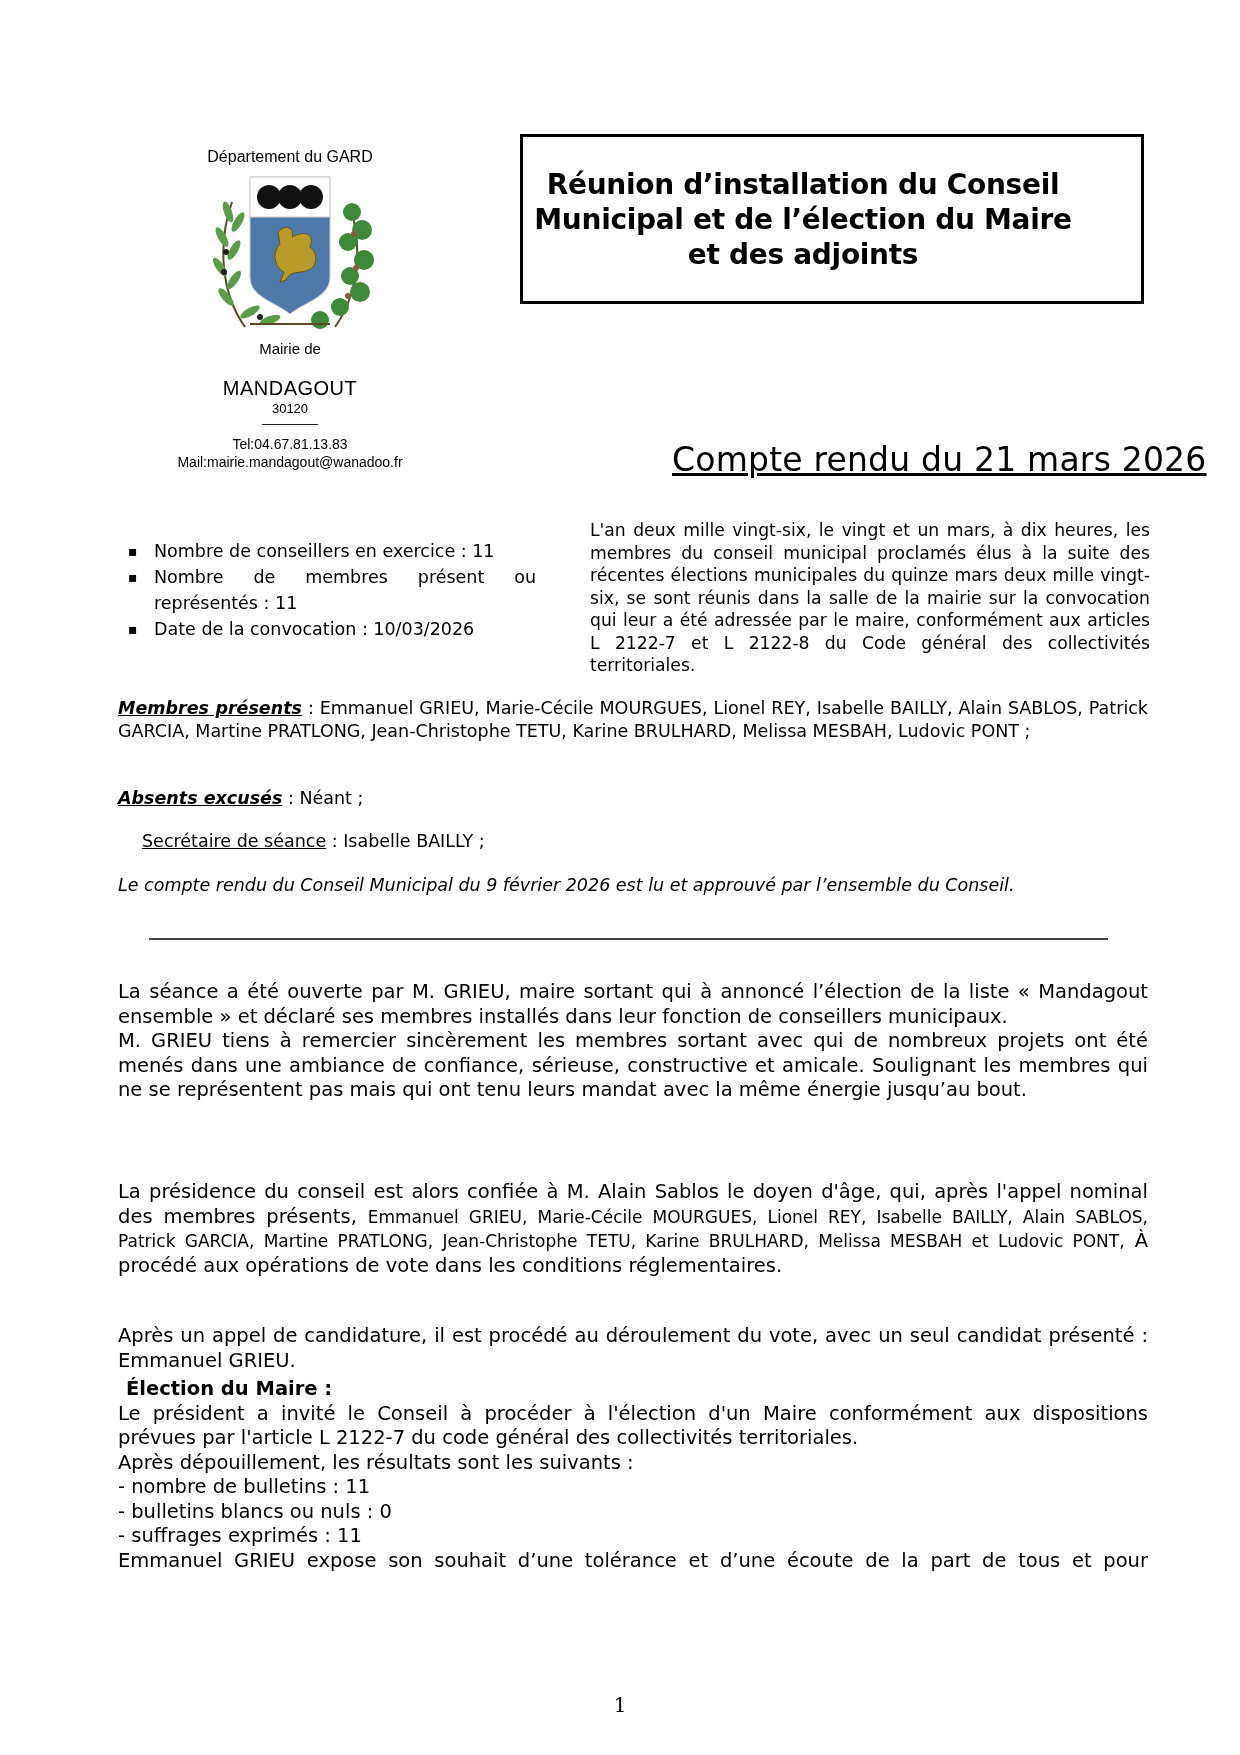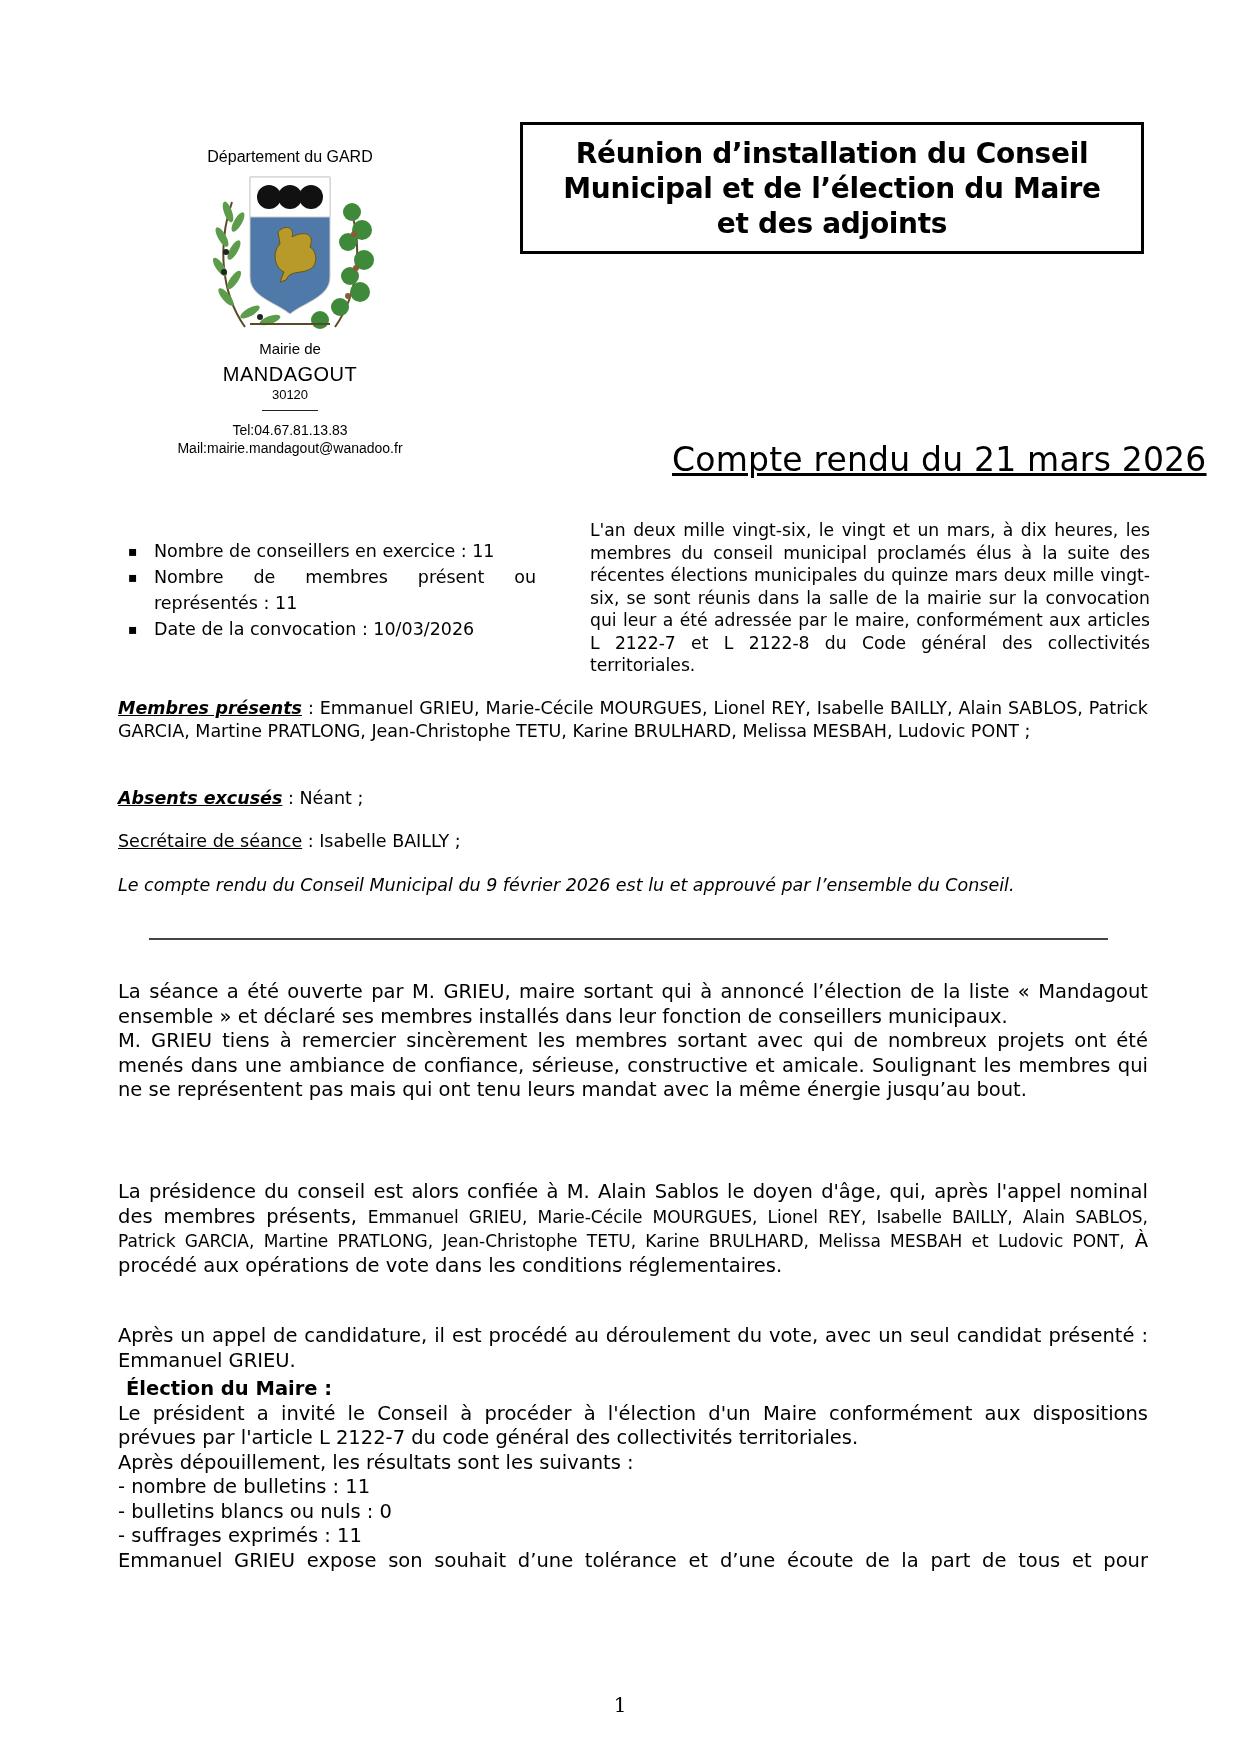--- a/index.html
+++ b/index.html
@@ -4,47 +4,47 @@
 <style>
   html, body { margin: 0; padding: 0; background: #ffffff; }
   body { width: 1240px; height: 1755px; position: relative; overflow: hidden; color: #000; font-family: "DejaVu Sans", "Liberation Sans", sans-serif; }
   .abs { position: absolute; }
 
   
   .letterhead { left: 130px; top: 140px; width: 320px; text-align: center; font-family: "Liberation Sans", sans-serif; }
   .dept { font-size: 16px; margin-top: 8px; }
   .crest { width: 200px; height: 160px; margin: 6px auto 0; display: block; }
   .mairie-de { font-size: 15px; margin-top: 8px; }
-  .town { font-size: 20px; letter-spacing: 0.5px; margin-top: 6px; }
+  .town { font-size: 20px; letter-spacing: 0.5px; margin-top: 20px; }
   .zip { font-size: 13px; margin-top: 1px; }
   .sep { width: 56px; height: 1px; background: #222; margin: 8px auto 10px; }
   .tel, .mail { font-size: 14px; line-height: 18px; }
 
   
-  .title-box { left: 520px; top: 122px; width: 624px; height: 132px; border: 3px solid #000; box-sizing: border-box; display: flex; align-items: center; justify-content: center; }
+  .title-box { left: 520px; top: 134px; width: 624px; height: 170px; border: 3px solid #000; box-sizing: border-box; display: flex; align-items: center; }
   .title-text { font-weight: bold; font-size: 28px; line-height: 35px; text-align: center; width: 560px; font-family: "DejaVu Sans", sans-serif; letter-spacing: -0.3px; }
 
   .report-date { left: 672px; top: 440px; font-size: 33px; text-decoration: underline; letter-spacing: 0.2px; }
 
   
   .info-list { left: 124px; top: 538px; width: 412px; list-style: none; margin: 0; padding: 0; font-size: 17.5px; line-height: 26px; }
   .info-list li { position: relative; padding-left: 30px; margin-bottom: 0; text-align: justify; text-align-last: left; }
   .info-list li .bullet { position: absolute; left: 4px; top: 0; font-size: 14px; }
   .info-list li.spaced { text-align: justify; }
 
   .intro { left: 590px; top: 519px; width: 560px; font-size: 17.2px; line-height: 22.5px; text-align: justify; }
 
   
   .block { left: 118px; width: 1030px; font-size: 17.5px; line-height: 22.5px; text-align: justify; }
   .members { top: 697px; }
   .absents { top: 787px; }
   .secretary { top: 830px; }
   .approval { top: 874px; font-style: italic; }
   .lbl-bold-u { font-weight: bold; text-decoration: underline; font-style: italic; }
-  .lbl-u { text-decoration: underline; }
+  .lbl-u { text-decoration: underline; margin-left: 24px; }
 
   .rule { left: 149px; top: 938px; width: 959px; height: 2px; background: #444; }
 
   
   .body-text { left: 118px; width: 1030px; font-family: "DejaVu Sans", sans-serif; font-size: 19.5px; line-height: 24.5px; text-align: justify; transform-origin: 0 0; }
   .p1 { top: 980px; }
   .p2 { top: 1180px; }
   .p3 { top: 1302px; margin-top: 22px; }
   .p4 { top: 1377px; }
   .small-names { font-size: 17px; }

